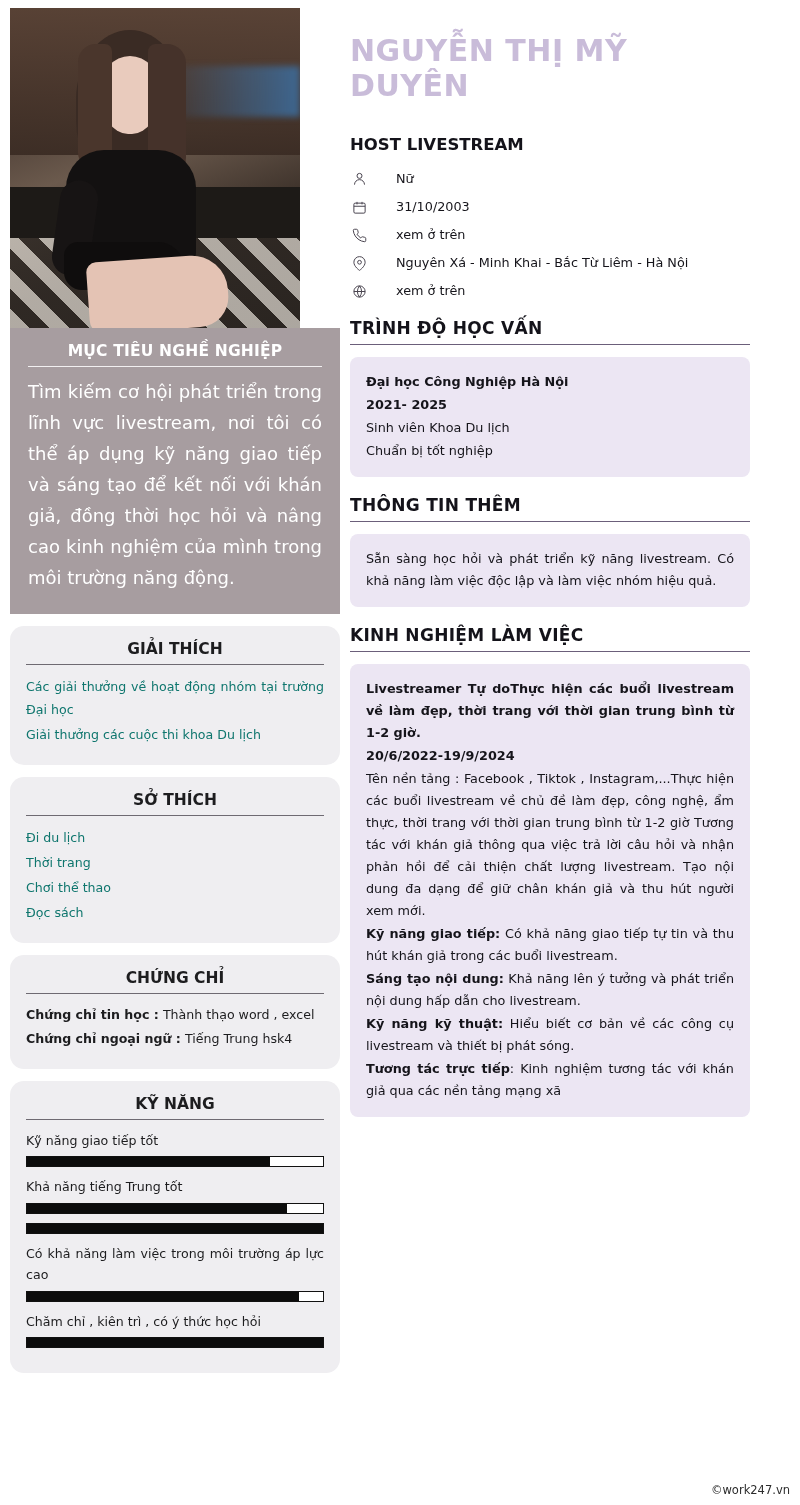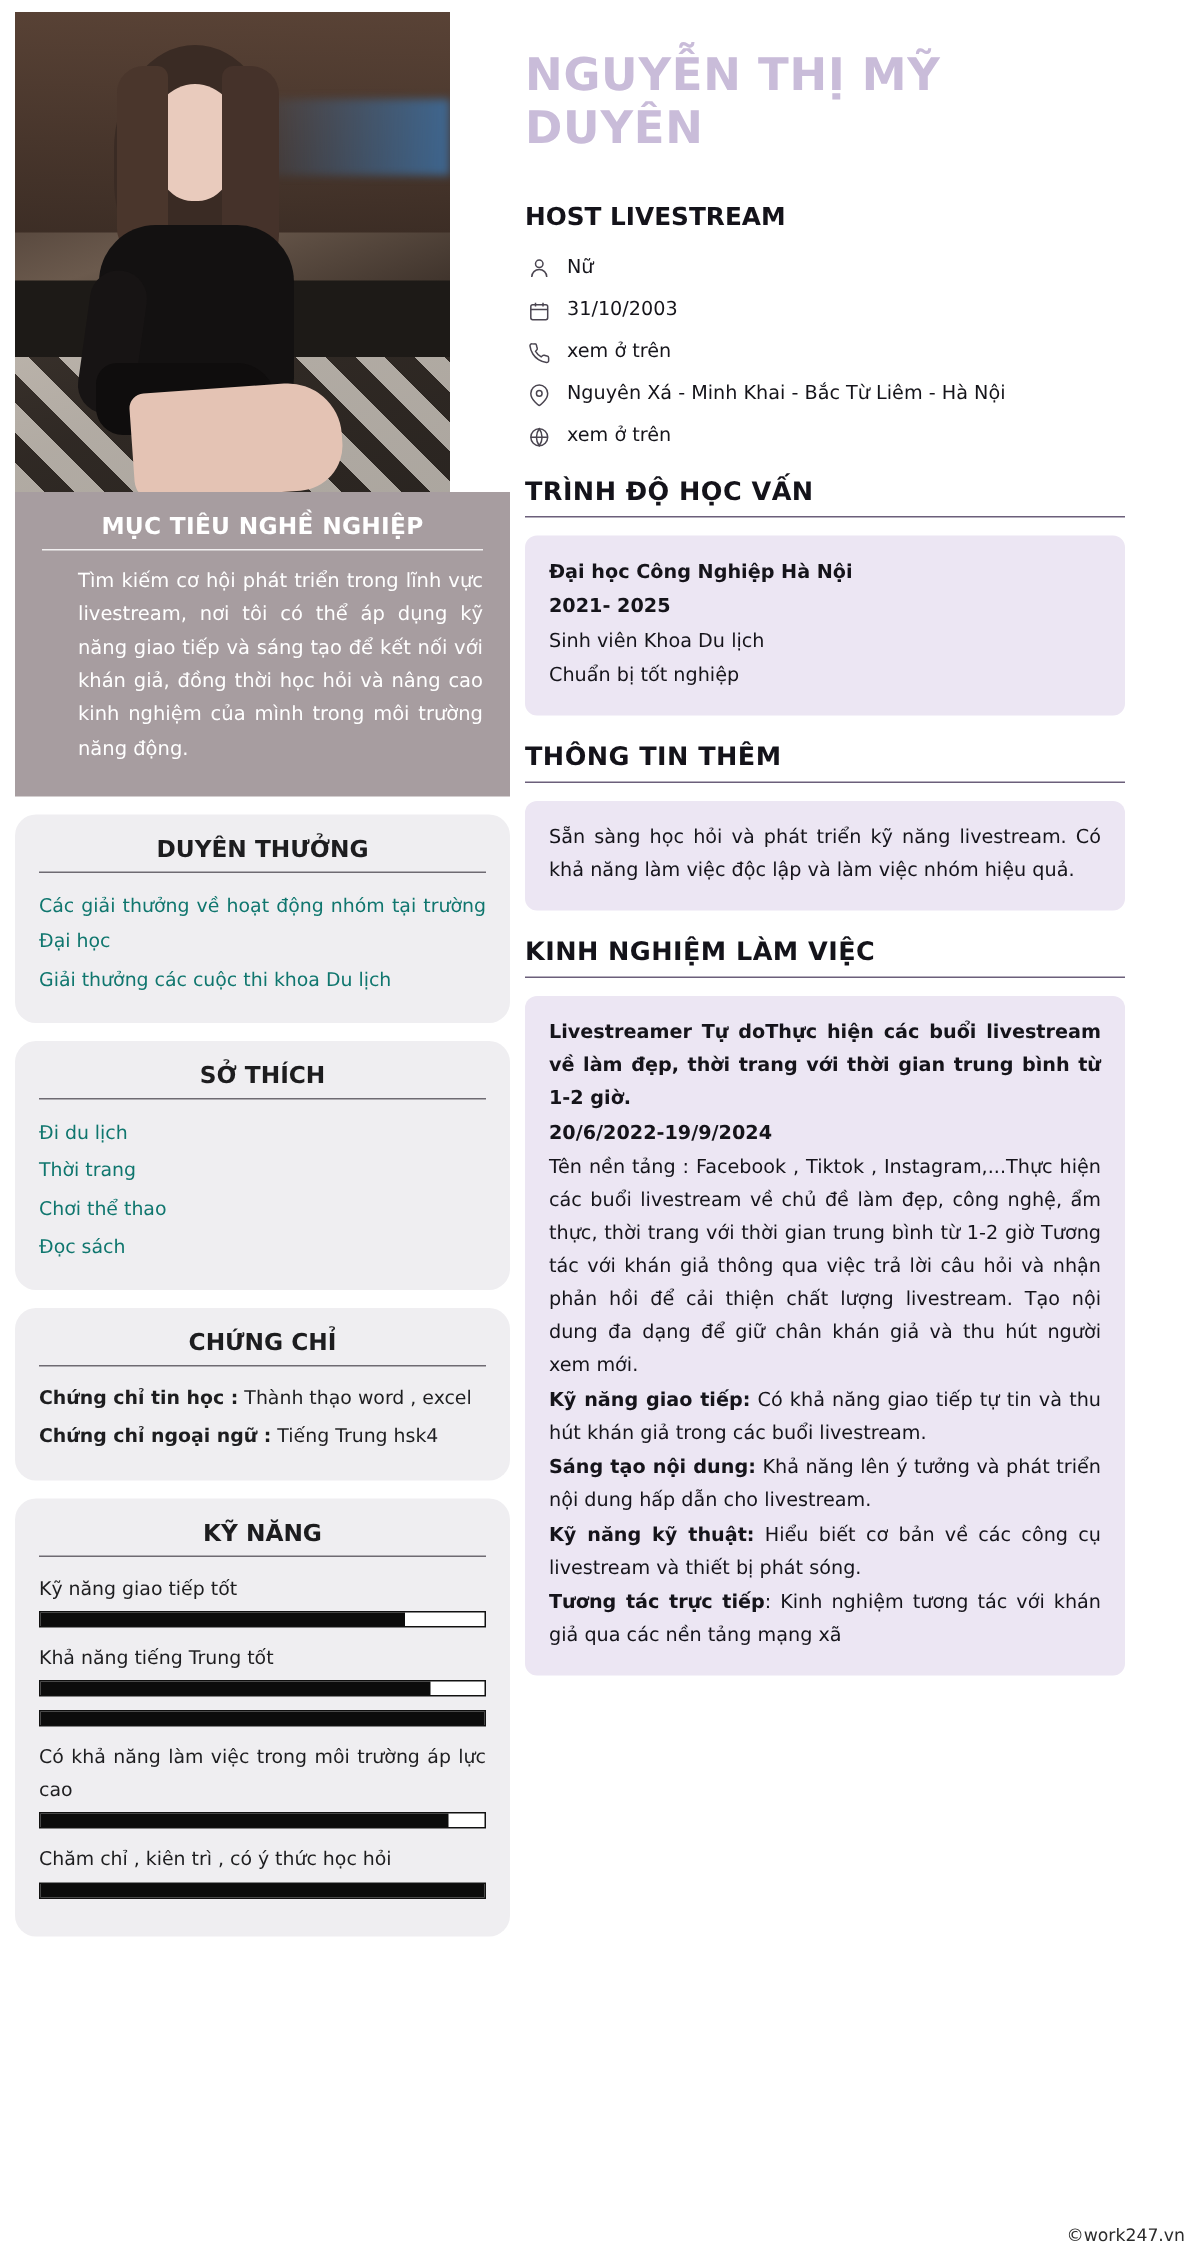--- a/index.html
+++ b/index.html
@@ -102,25 +102,24 @@
     font-size: 15.5px;
     font-weight: bold;
     text-align: center;
     letter-spacing: .2px;
     padding-bottom: 6px;
     border-bottom: 1.2px solid rgba(255,255,255,.85);
     margin-bottom: 10px;
     color: #ffffff;
   }
   .block-body {
-    font-size: 13px;
+    font-size: 18px;
     line-height: 1.72;
     text-align: justify;
     color: #ffffff;
-    margin-left: 24px;
   }
 
   .card {
     margin-top: 12px;
     background: #efeef1;
     border-radius: 14px;
     padding: 14px 16px 16px 16px;
   }
   .card-title {
     font-size: 15.5px;
@@ -172,21 +171,21 @@
   }
   .role {
     font-size: 16.5px;
     font-weight: bold;
     color: #14131a;
     margin-bottom: 16px;
   }
   .contact-row {
     display: flex;
     align-items: center;
-    gap: 10px;
+    gap: 28px;
     margin-bottom: 10px;
   }
   .contact-row .ico {
     width: 18px; height: 18px;
     flex: 0 0 18px;
     display: flex; align-items: center; justify-content: center;
     color: #4a4550;
   }
   .contact-row .txt {
     font-size: 12.8px;
@@ -246,21 +245,21 @@
         <div class="legs"></div>
       </div>
     </div>
 
     <div class="left-block grey">
       <div class="block-title">MỤC TIÊU NGHỀ NGHIỆP</div>
       <div class="block-body">Tìm kiếm cơ hội phát triển trong lĩnh vực livestream, nơi tôi có thể áp dụng kỹ năng giao tiếp và sáng tạo để kết nối với khán giả, đồng thời học hỏi và nâng cao kinh nghiệm của mình trong môi trường năng động.</div>
     </div>
 
     <div class="card">
-      <div class="card-title">DUYÊN THƯỞNG</div>
+      <div class="card-title">GIẢI THÍCH</div>
       <div class="card-body">
         <p class="list-item">Các giải thưởng về hoạt động nhóm tại trường Đại học</p>
         <p class="list-item">Giải thưởng các cuộc thi khoa Du lịch</p>
       </div>
     </div>
 
     <div class="card">
       <div class="card-title">SỞ THÍCH</div>
       <div class="card-body">
         <p class="list-item">Đi du lịch</p>

